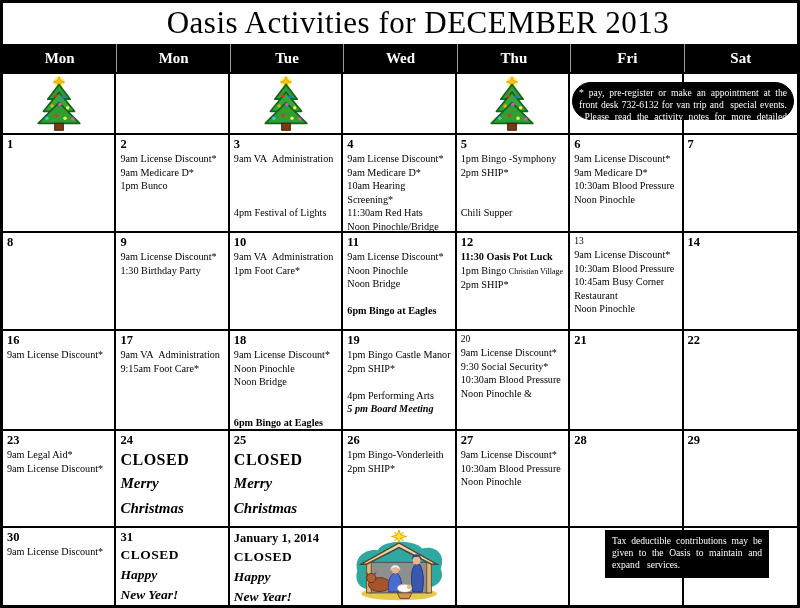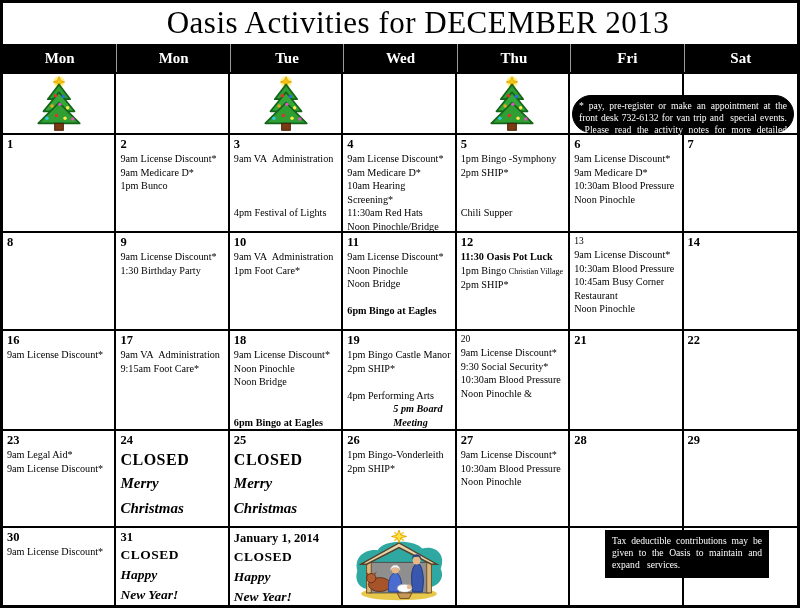--- a/index.html
+++ b/index.html
@@ -31,34 +31,34 @@
     padding:2px 4px 1px 4px;overflow:hidden;background:#fff;
     font-size:10.2px;line-height:13.5px;color:#000;
   }
   .cell:nth-child(7n){border-right:none;}
   .cell:nth-child(n+36){border-bottom:none;}
   .banner-cell{display:flex;align-items:center;justify-content:center;padding:1px;}
   .dnum{display:block;font-size:12.5px;font-weight:bold;line-height:15px;}
   .dnum.small{font-size:9.5px;font-weight:normal;line-height:13px;}
   .line{min-height:13.5px;}
   .line.b{font-weight:bold;}
-  .line.bi{font-weight:bold;font-style:italic;margin-left:46px;}
+  .line.bi{font-weight:bold;font-style:italic;}
   .line.gap{height:13px;}
   .line.closed{text-align:left;font-weight:bold;font-size:16px;line-height:23px;letter-spacing:.5px;font-family:Liberation Serif, serif;}
   .line.xmas{text-align:left;font-weight:bold;font-style:italic;font-size:15px;line-height:25px;}
   .line.jan{text-align:left;font-weight:bold;font-size:12.5px;line-height:17px;}
   .r5 .line.closed{font-size:13.5px;line-height:20px;}
   .r5 .line.xmas{font-size:13.5px;line-height:20px;}
   .suffix{font-size:8px;}
   .note{
     position:absolute;box-sizing:border-box;background:#000;color:#fff;
     font-size:9.6px;line-height:11.8px;text-align:justify;
     padding:4px 6px;border:1px solid #000;
   }
-  .note-register{left:569px;top:92px;width:222px;height:38px;border-radius:24px;}
+  .note-register{left:569px;top:79px;width:222px;height:38px;border-radius:24px;}
   .note-tax{left:602px;top:527px;width:164px;height:48px;}
   svg{display:block;}
 </style>
 </head>
 <body>
 
 <div id="page">
   <div class="title">Oasis Activities for DECEMBER 2013</div>
   <div class="dow-row" id="dow-row">
       <div class="dow-cell">Mon</div>

